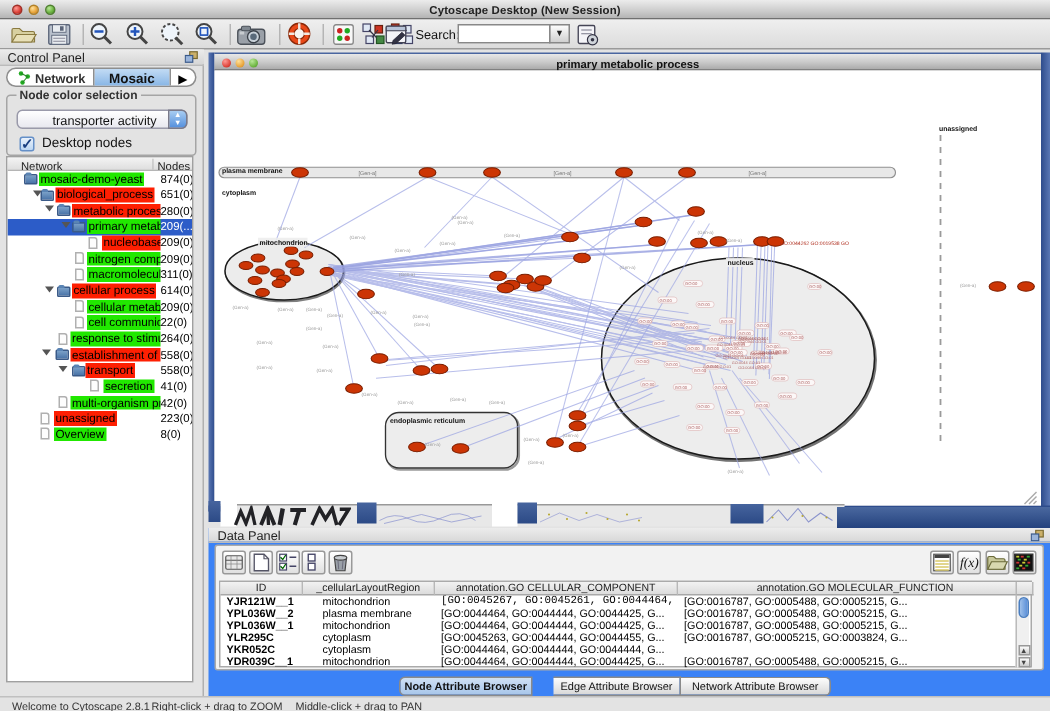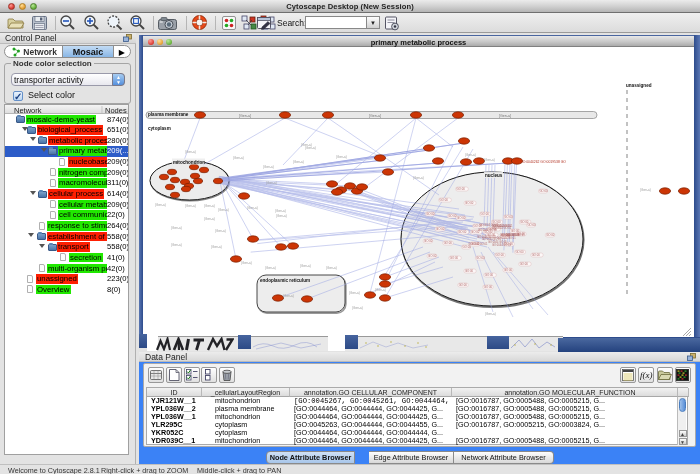--- a/index.html
+++ b/index.html
@@ -26,21 +26,21 @@
 #cp-tab-mosaic { position:absolute; left:57px; top:0; width:52px; height:13px;
   background:linear-gradient(#c2dbf4,#7fb0e3); border-left:1px solid #8e8e8e; border-right:1px solid #8e8e8e;
   font-size:9px; font-weight:bold; color:#111; text-align:center; line-height:12px;}
 #cp-tab-net { position:absolute; left:7px; top:0; width:50px; height:13px; white-space:nowrap;
   font-size:8.5px; font-weight:bold; color:#333; line-height:12px; }
 #cp-arrow { position:absolute; right:5px; top:2px; font-size:8px; color:#000; }
 #cp-group { left:4px; top:30px; width:127px; height:41px; border:1px solid #a5a5a5; border-radius:3px; }
 #cp-group-label { position:absolute; left:6px; top:-5px; background:#e3e3e3; padding:0 2px;
   font-size:8px; font-weight:bold; color:#333; }
 #cp-combo { position:absolute; left:6px; top:9px; width:114px; height:13px; background:linear-gradient(#fff,#e8e8ef);
-  border:1px solid #9a9aaa; border-radius:4px; font-size:8.5px; color:#111; line-height:12px; padding-left:2px;}
+  border:1px solid #9a9aaa; border-radius:4px; font-size:8.5px; color:#111; line-height:12px; padding-left:23px;}
 #cp-combo-btn { position:absolute; right:-1px; top:-1px; width:13px; height:13px; border-radius:0 4px 4px 0;
   background:linear-gradient(#a8cdf2,#5590dd); border:1px solid #7a7a8a; color:#fff; font-size:5px;
   text-align:center; line-height:5px; padding-top:1px;}
 #cp-check { position:absolute; left:8px; top:27px; width:10px; height:10px; border-radius:2px;
   background:linear-gradient(#eaf2fc,#bcd6f2); border:1px solid #6590c8; color:#1a3f80;
   font-size:10px; line-height:9px; font-weight:bold; text-align:center;}
 #cp-check-label { position:absolute; left:23px; top:26px; font-size:9px; color:#111; }
 
 #tree { left:4px; top:71px; width:125px; height:351px; background:#fff; border:1px solid #a0a0a0; overflow:hidden;}
 #tree-hdr { position:absolute; left:0; top:0; width:125px; height:9px;
@@ -218,21 +218,21 @@
         </svg> Network</div>
     <div id="cp-tab-mosaic">Mosaic</div>
     <div id="cp-arrow">▶</div>
   </div>
   <div class="abs" id="cp-group">
     <div id="cp-group-label">Node color selection</div>
     <div id="cp-combo">transporter activity
       <div id="cp-combo-btn">▲<br>▼</div>
     </div>
     <div id="cp-check">✓</div>
-    <div id="cp-check-label">Select color</div>
+    <div id="cp-check-label">Desktop nodes</div>
   </div>
   <div class="abs" id="tree">
     <div id="tree-hdr">
         <span style="position:absolute;left:9px;top:0.5px;">Network</span>
         <span style="position:absolute;left:100px;top:0.5px;">Nodes</span>
         <span style="position:absolute;left:96px;top:-1px;color:#b5b5b5;">|</span>
       </div>
     <div class="trow" style="top:9.00px">
         <div class="fold" style="left:11px"></div>
         <div class="lbl g" style="left:21px; max-width:81px;">mosaic-demo-yeast</div>

